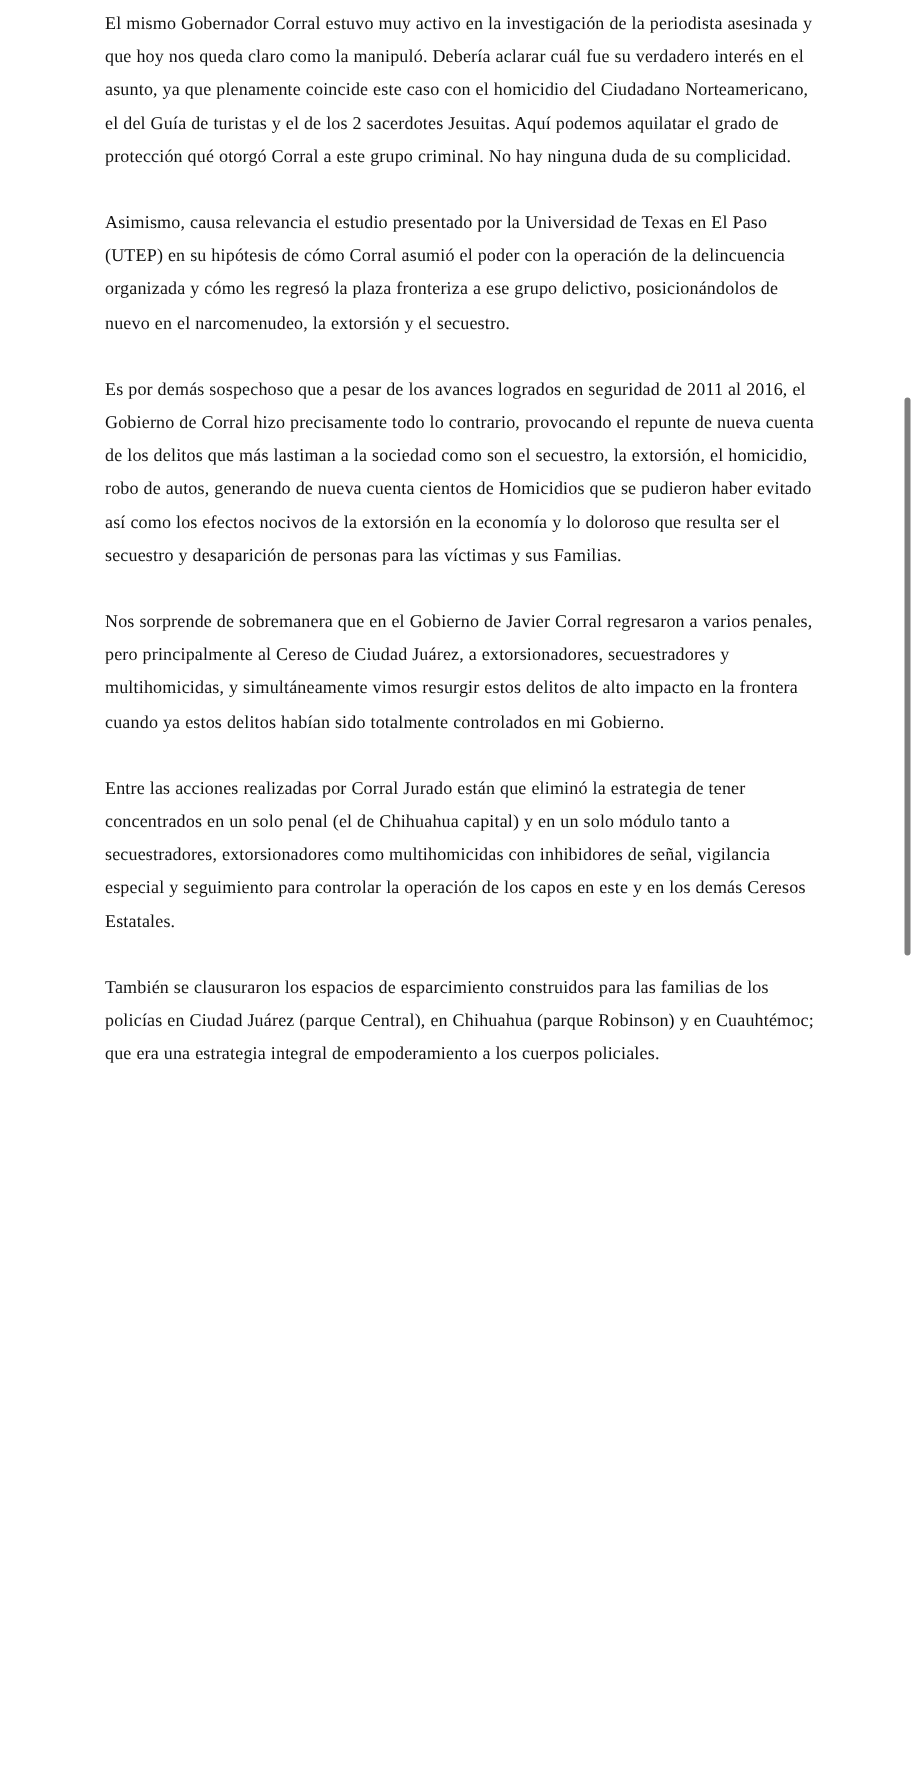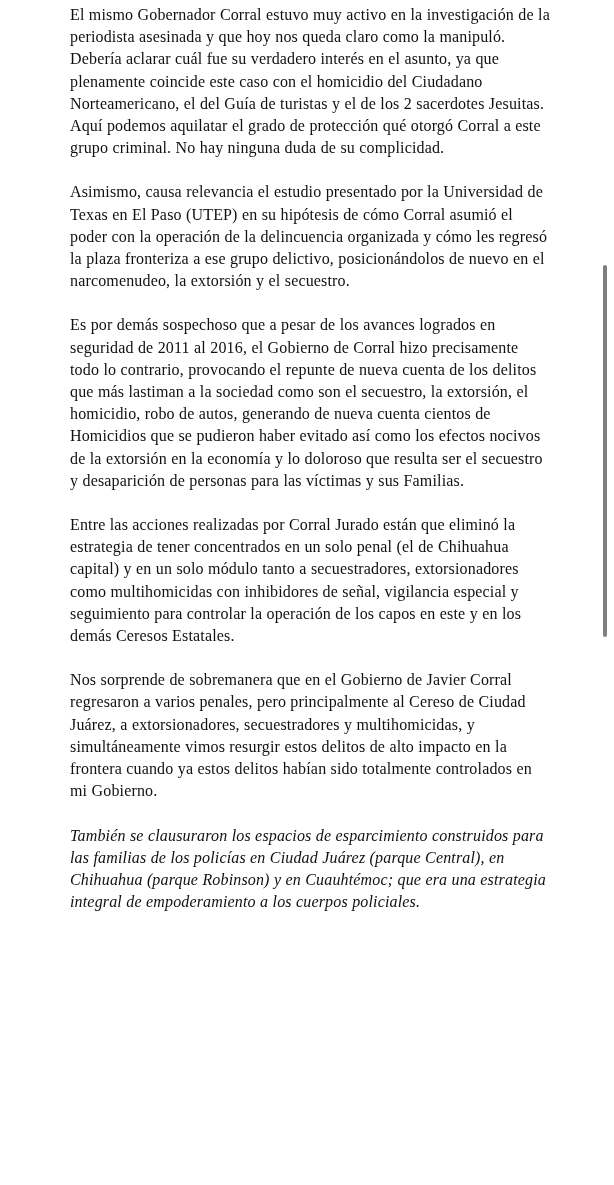--- a/index.html
+++ b/index.html
@@ -26,31 +26,30 @@
 
   #text-column {
     position: absolute;
     left: 70px;
     top: 4px;
     width: 480px;
   }
 
   .paragraph {
     margin: 0 0 22px 0;
-    font-size: 16px;
+    font-size: 12px;
     line-height: 22.2px;
     text-align: left;
     color: #101010;
     letter-spacing: 0.01em;
     word-spacing: 0.01em;
   }
 
   .paragraph:last-child {
     margin-bottom: 0;
-    font-style: italic;
   }
 
   
   #scrollbar-track {
     position: absolute;
     top: 0;
     right: 6px;
     width: 6px;
     height: 1185px;
     background: transparent;
@@ -68,22 +67,22 @@
 </style>
 </head>
 <body>
 
 <div id="document-page">
 
   <div id="text-column">
     <p class="paragraph">El mismo Gobernador Corral estuvo muy activo en la investigación de la periodista asesinada y que hoy nos queda claro como la manipuló. Debería aclarar cuál fue su verdadero interés en el asunto, ya que plenamente coincide este caso con el homicidio del Ciudadano Norteamericano, el del Guía de turistas y el de los 2 sacerdotes Jesuitas. Aquí podemos aquilatar el grado de protección qué otorgó Corral a este grupo criminal. No hay ninguna duda de su complicidad.</p>
     <p class="paragraph">Asimismo, causa relevancia el estudio presentado por la Universidad de Texas en El Paso (UTEP) en su hipótesis de cómo Corral asumió el poder con la operación de la delincuencia organizada y cómo les regresó la plaza fronteriza a ese grupo delictivo, posicionándolos de nuevo en el narcomenudeo, la extorsión y el secuestro.</p>
     <p class="paragraph">Es por demás sospechoso que a pesar de los avances logrados en seguridad de 2011 al 2016, el Gobierno de Corral hizo precisamente todo lo contrario, provocando el repunte de nueva cuenta de los delitos que más lastiman a la sociedad como son el secuestro, la extorsión, el homicidio, robo de autos, generando de nueva cuenta cientos de Homicidios que se pudieron haber evitado así como los efectos nocivos de la extorsión en la economía y lo doloroso que resulta ser el secuestro y desaparición de personas para las víctimas y sus Familias.</p>
+    <p class="paragraph">Nos sorprende de sobremanera que en el Gobierno de Javier Corral regresaron a varios penales, pero principalmente al Cereso de Ciudad Juárez, a extorsionadores, secuestradores y multihomicidas, y simultáneamente vimos resurgir estos delitos de alto impacto en la frontera cuando ya estos delitos habían sido totalmente controlados en mi Gobierno.</p>
     <p class="paragraph">Entre las acciones realizadas por Corral Jurado están que eliminó la estrategia de tener concentrados en un solo penal (el de Chihuahua capital) y en un solo módulo tanto a secuestradores, extorsionadores como multihomicidas con inhibidores de señal, vigilancia especial y seguimiento para controlar la operación de los capos en este y en los demás Ceresos Estatales.</p>
-    <p class="paragraph">Nos sorprende de sobremanera que en el Gobierno de Javier Corral regresaron a varios penales, pero principalmente al Cereso de Ciudad Juárez, a extorsionadores, secuestradores y multihomicidas, y simultáneamente vimos resurgir estos delitos de alto impacto en la frontera cuando ya estos delitos habían sido totalmente controlados en mi Gobierno.</p>
     <p class="paragraph">También se clausuraron los espacios de esparcimiento construidos para las familias de los policías en Ciudad Juárez (parque Central), en Chihuahua (parque Robinson) y en Cuauhtémoc; que era una estrategia integral de empoderamiento a los cuerpos policiales.</p>
   </div>
 
   <div id="scrollbar-track">
     <div id="scrollbar-thumb"></div>
   </div>
 
 </div>
 
 </body></html>

